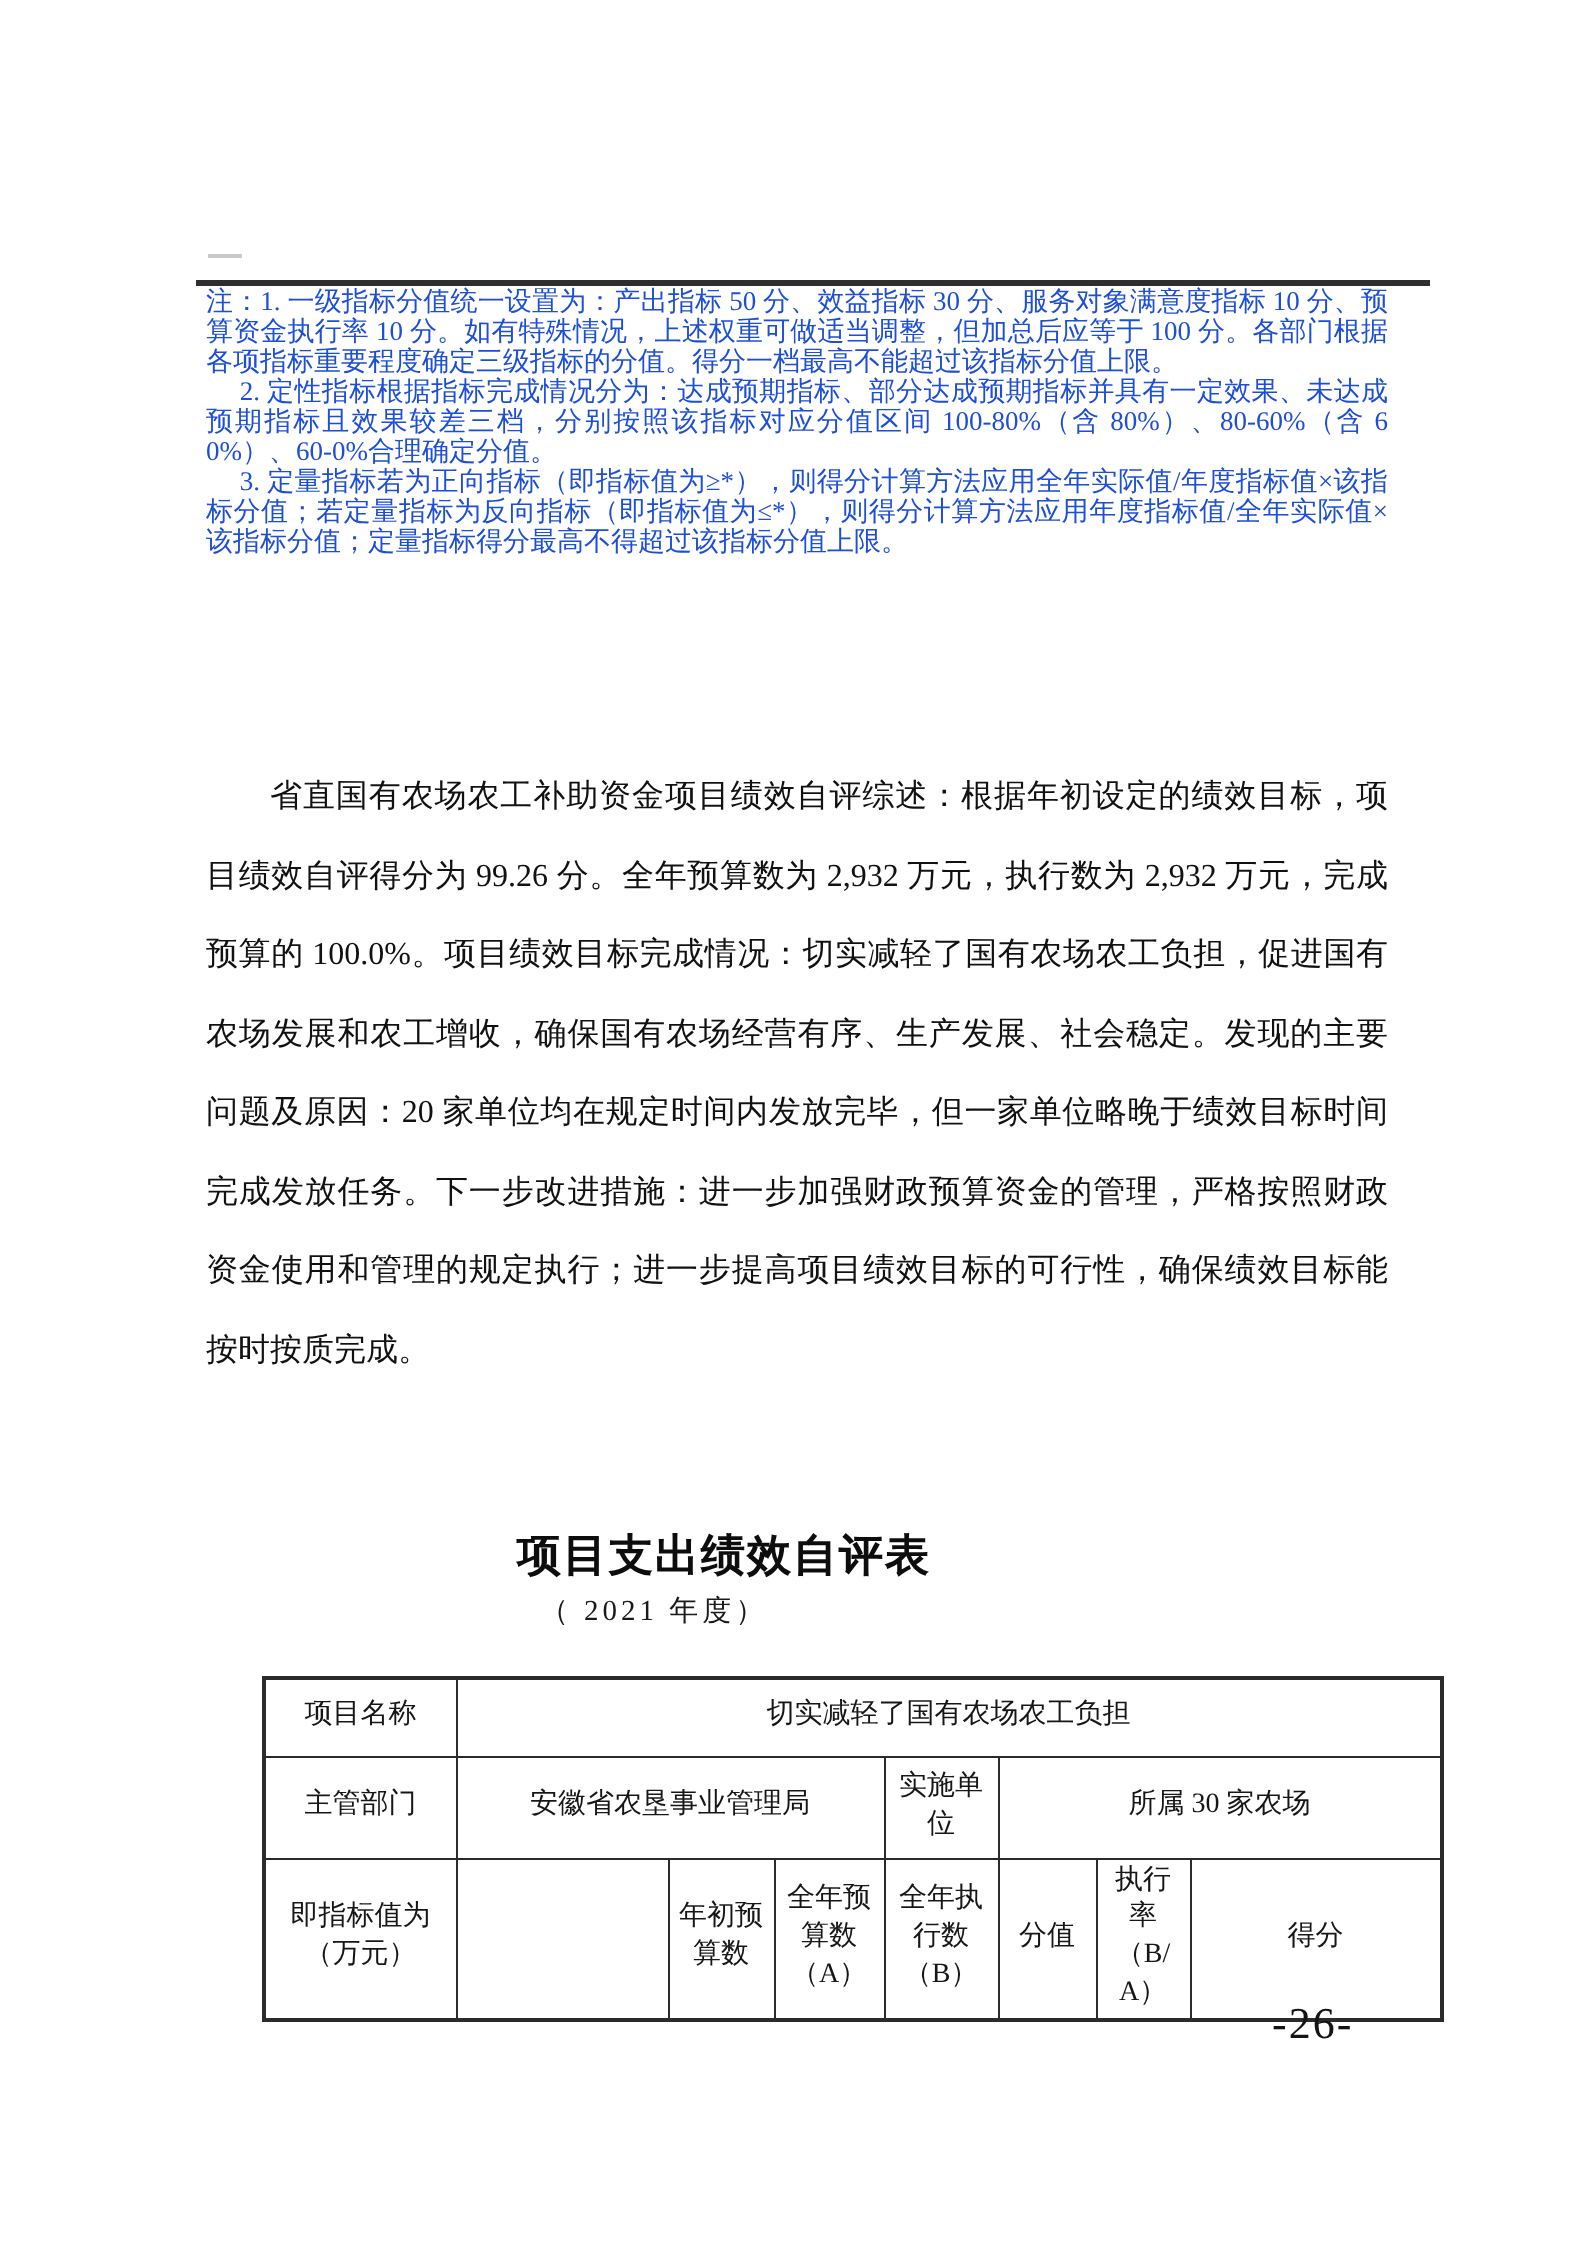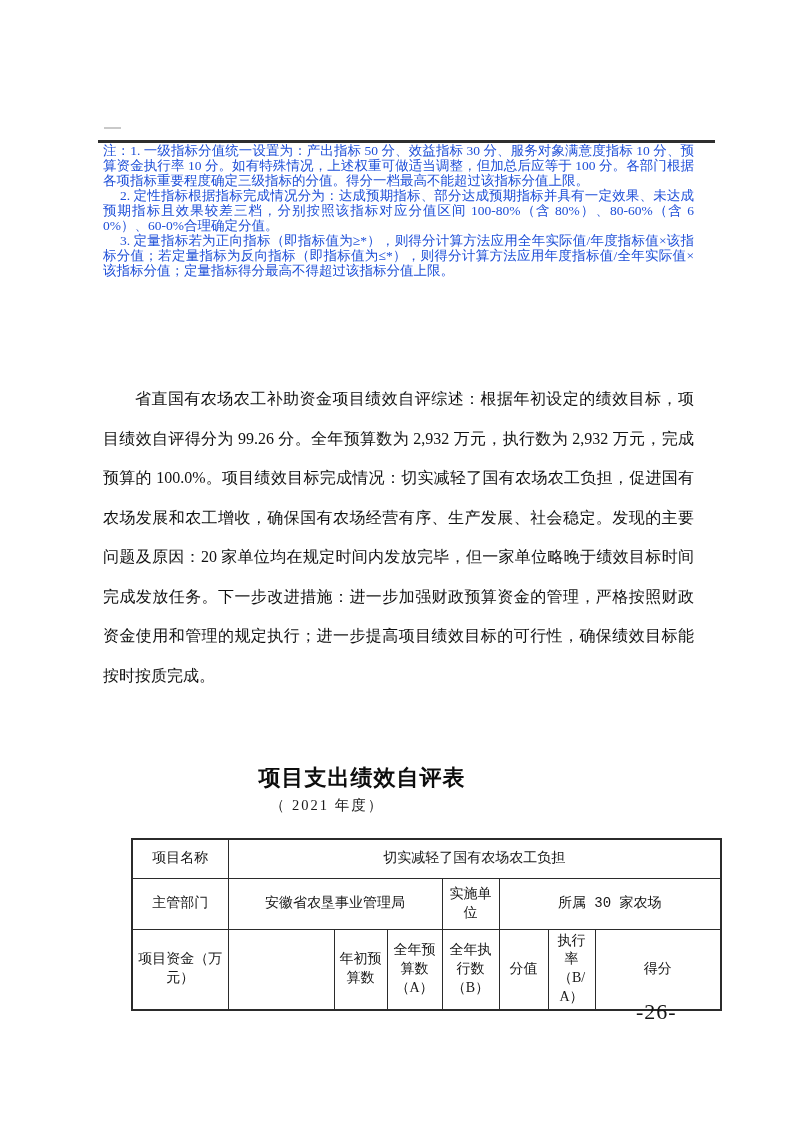--- a/index.html
+++ b/index.html
@@ -58,21 +58,21 @@
     border: 2.2px solid #2b2b2b;
     margin-left: 28px;
   }
   table.eval td {
     border: 1.6px solid #2b2b2b;
     text-align: center; vertical-align: middle;
     line-height: 1.35; word-break: break-all;
     padding: 2px 3px;
   }
   tr.r1 { height: 39px; }
-  tr.r2 { height: 51px; font-family: Liberation Mono, monospace; }
+  tr.r2 { height: 51px; }
   tr.r3 { height: 49px; }
   td.shift-left-lg { padding-right: 82px; }
   td.shift-left-sm { padding-right: 50px; }
   .page-num {
     position: absolute; left: 636px; top: 999px;
     font-size: 22px; letter-spacing: 1px; color: #141414;
   }
 </style>
 </head>
 <body>
@@ -109,21 +109,21 @@
         <td>项目名称</td>
         <td colspan="7" class="shift-left-lg">切实减轻了国有农场农工负担</td>
       </tr>
       <tr class="r2">
         <td>主管部门</td>
         <td colspan="3">安徽省农垦事业管理局</td>
         <td>实施单位</td>
         <td colspan="3" class="shift-left-sm">所属 30 家农场</td>
       </tr>
       <tr class="r3">
-        <td>项目资金（万元）</td>
+        <td>即指标值为（万元）</td>
         <td></td>
         <td>年初预算数</td>
         <td>全年预算数（A）</td>
         <td>全年执行数（B）</td>
         <td>分值</td>
         <td>执行率（B/A）</td>
         <td>得分</td>
       </tr>
     </tbody>
   </table>

